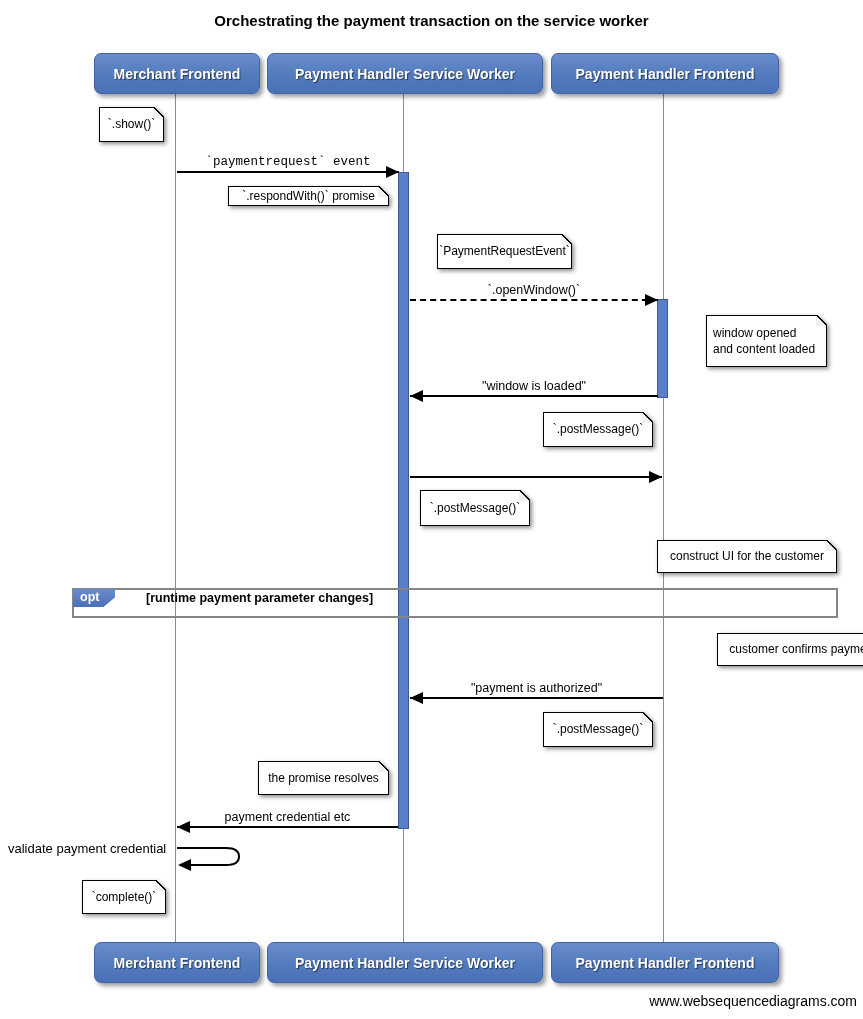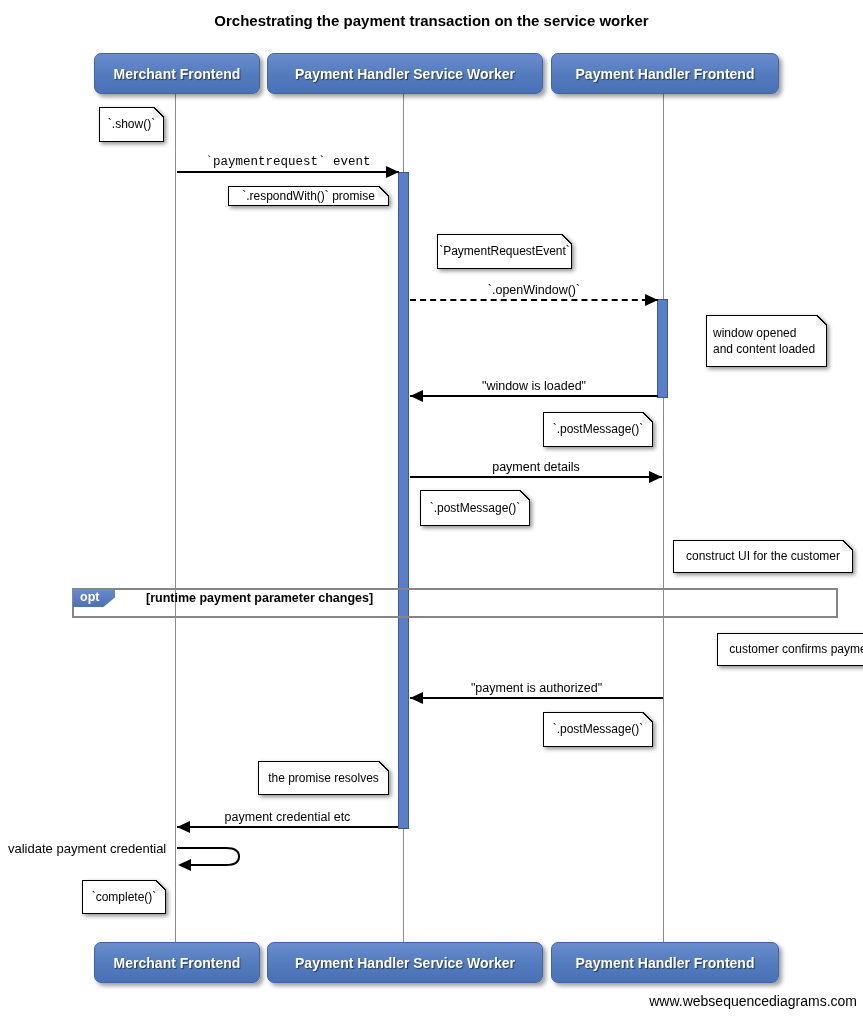--- a/index.html
+++ b/index.html
@@ -104,21 +104,20 @@
     <div class="arrowhead right"></div>
   </div>
 
   <div class="msg" style="left:410px;top:377px;width:248px;">
     <div class="msg-label">"window is loaded"</div>
     <div class="msg-line"></div>
     <div class="arrowhead left"></div>
   </div>
 
   <div class="msg" style="left:410px;top:458px;width:252px;">
-    <div class="msg-label">payment details</div>
     <div class="msg-line"></div>
     <div class="arrowhead right"></div>
   </div>
 
   <div class="msg" style="left:410px;top:679px;width:253px;">
     <div class="msg-label">"payment is authorized"</div>
     <div class="msg-line"></div>
     <div class="arrowhead left"></div>
   </div>
 
@@ -158,21 +157,21 @@
   <div class="note" style="left:543px;top:412px;width:110px;height:35px;">
     <div class="paper">`.postMessage()`</div>
     <div class="fold"></div>
   </div>
 
   <div class="note" style="left:420px;top:490px;width:110px;height:36px;">
     <div class="paper">`.postMessage()`</div>
     <div class="fold"></div>
   </div>
 
-  <div class="note" style="left:673px;top:540px;width:180px;height:33px;">
+  <div class="note" style="left:657px;top:540px;width:180px;height:33px;">
     <div class="paper">construct UI for the customer</div>
     <div class="fold"></div>
   </div>
 
   <div class="note" style="left:673px;top:633px;width:172px;height:33px;padding-left:44px;">
     <div class="paper">customer confirms payment</div>
     <div class="fold"></div>
   </div>
 
   <div class="note" style="left:543px;top:712px;width:110px;height:35px;">

